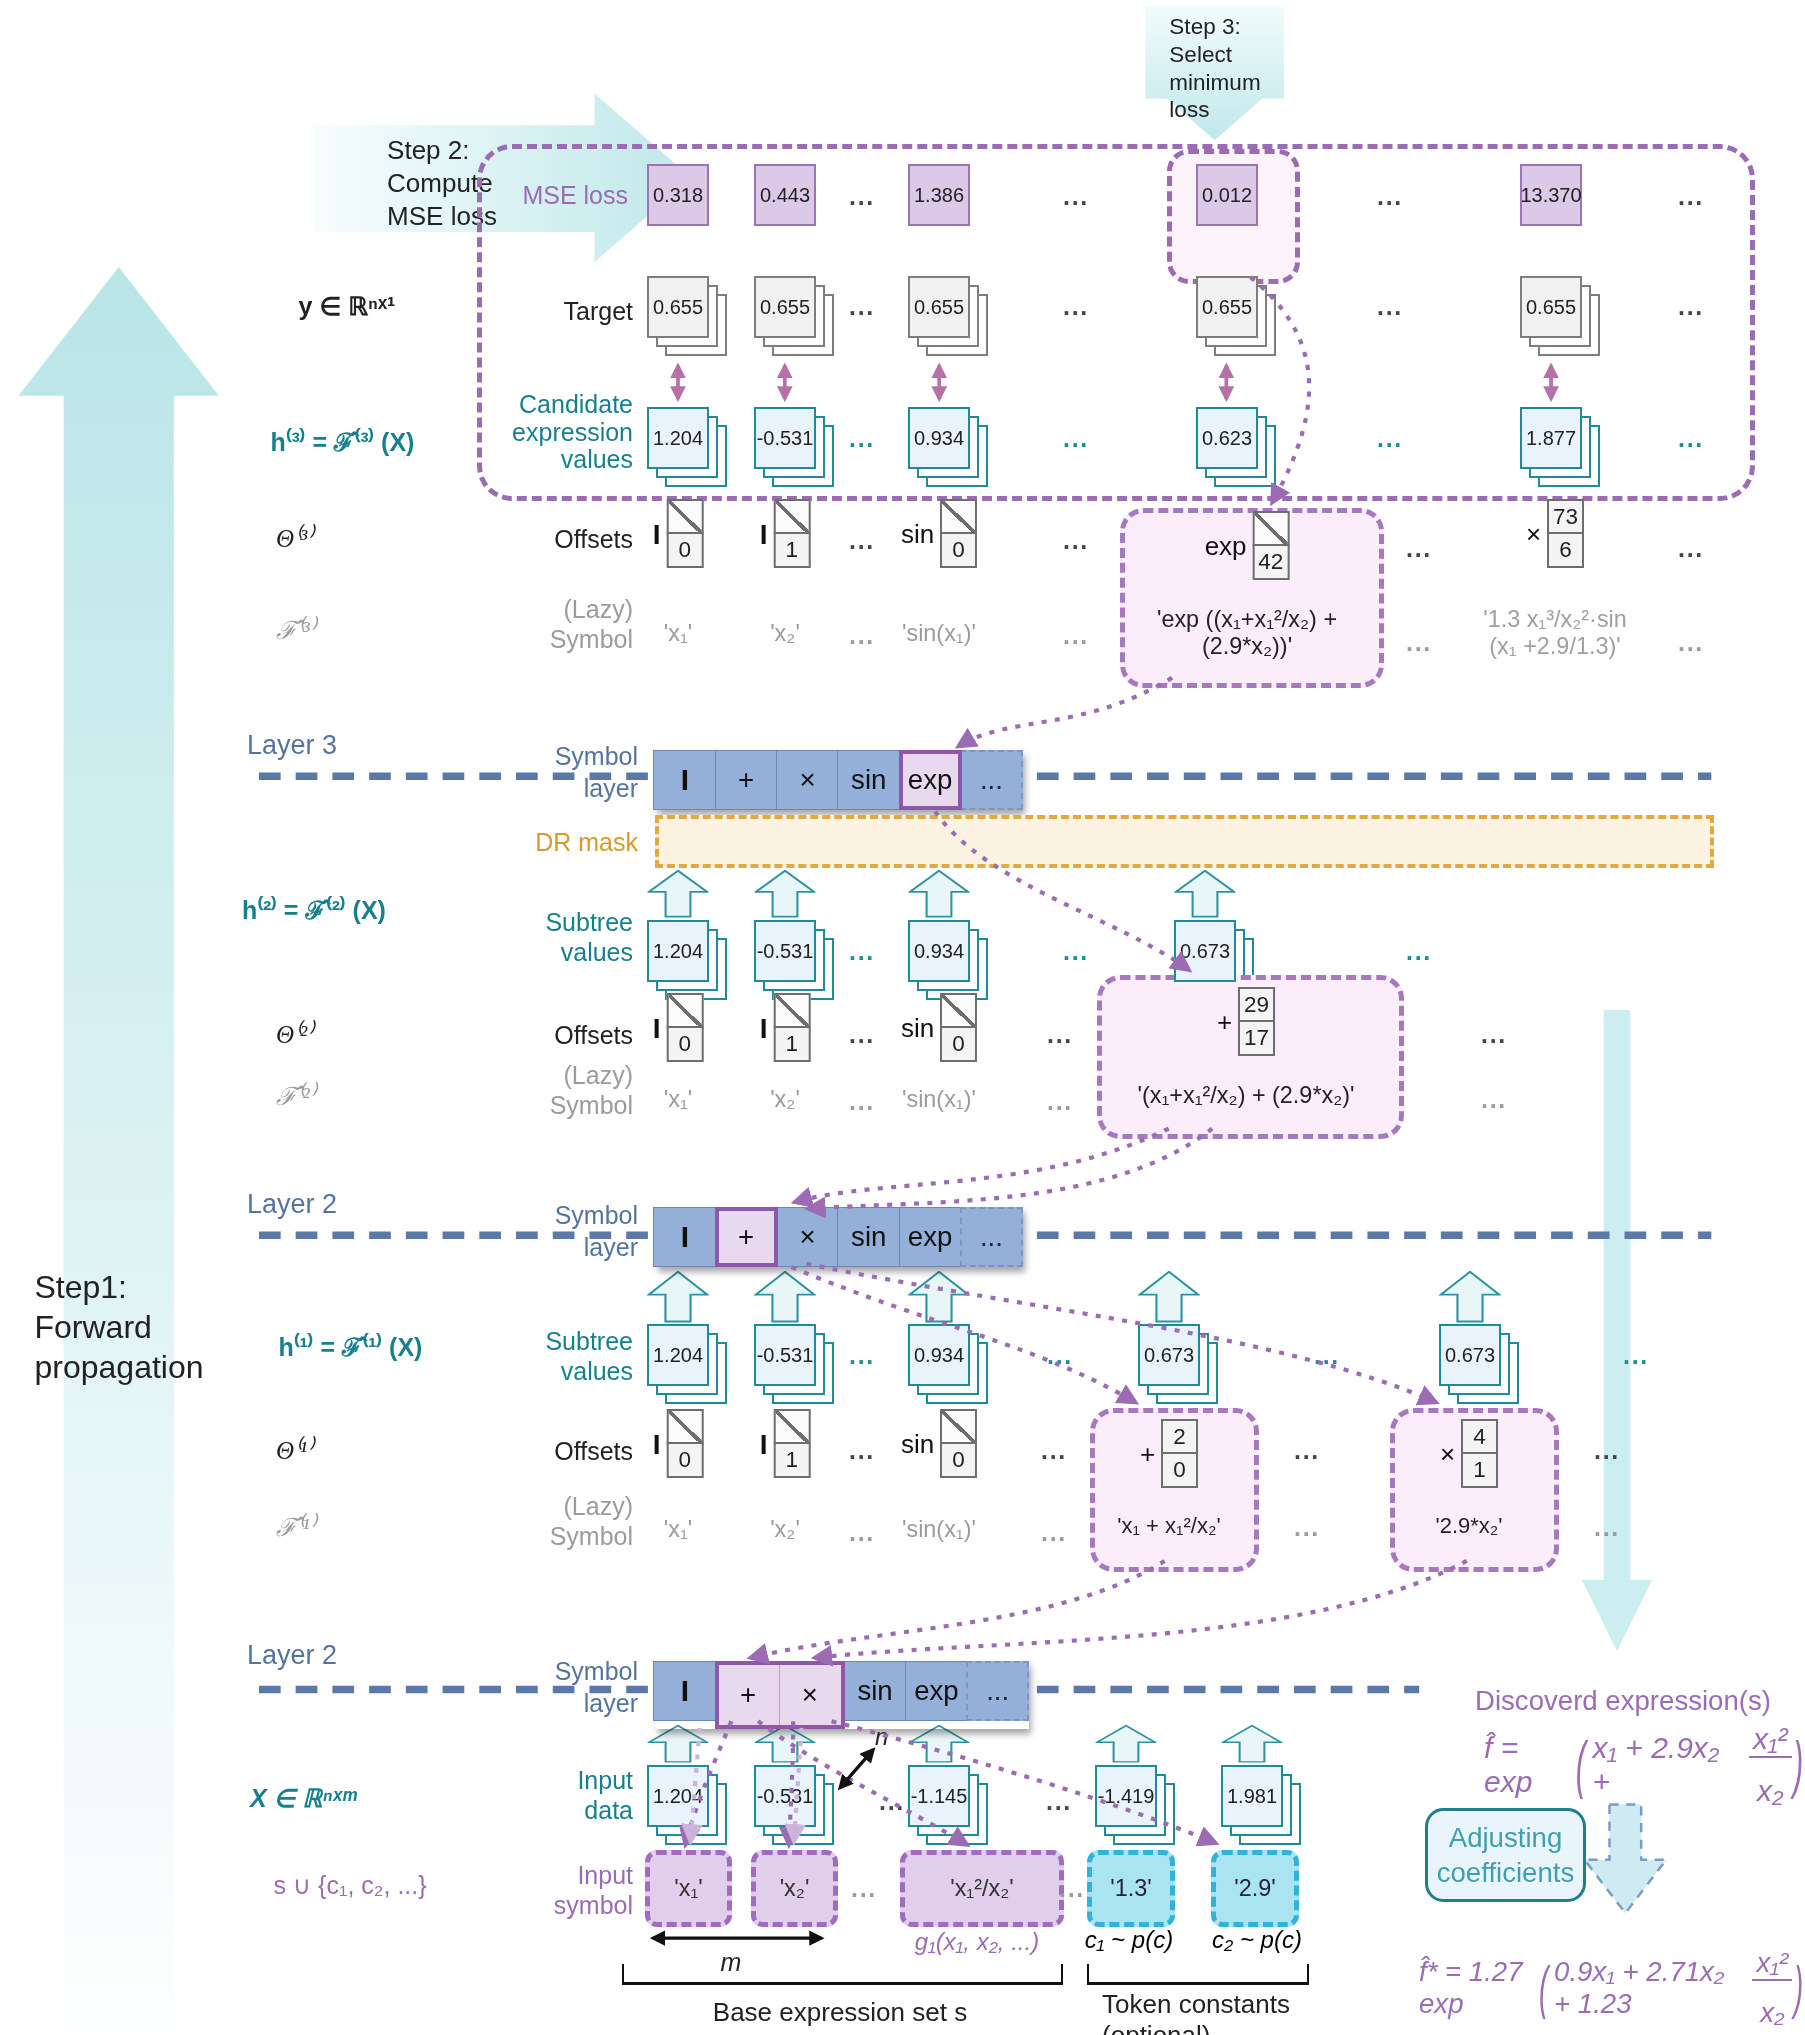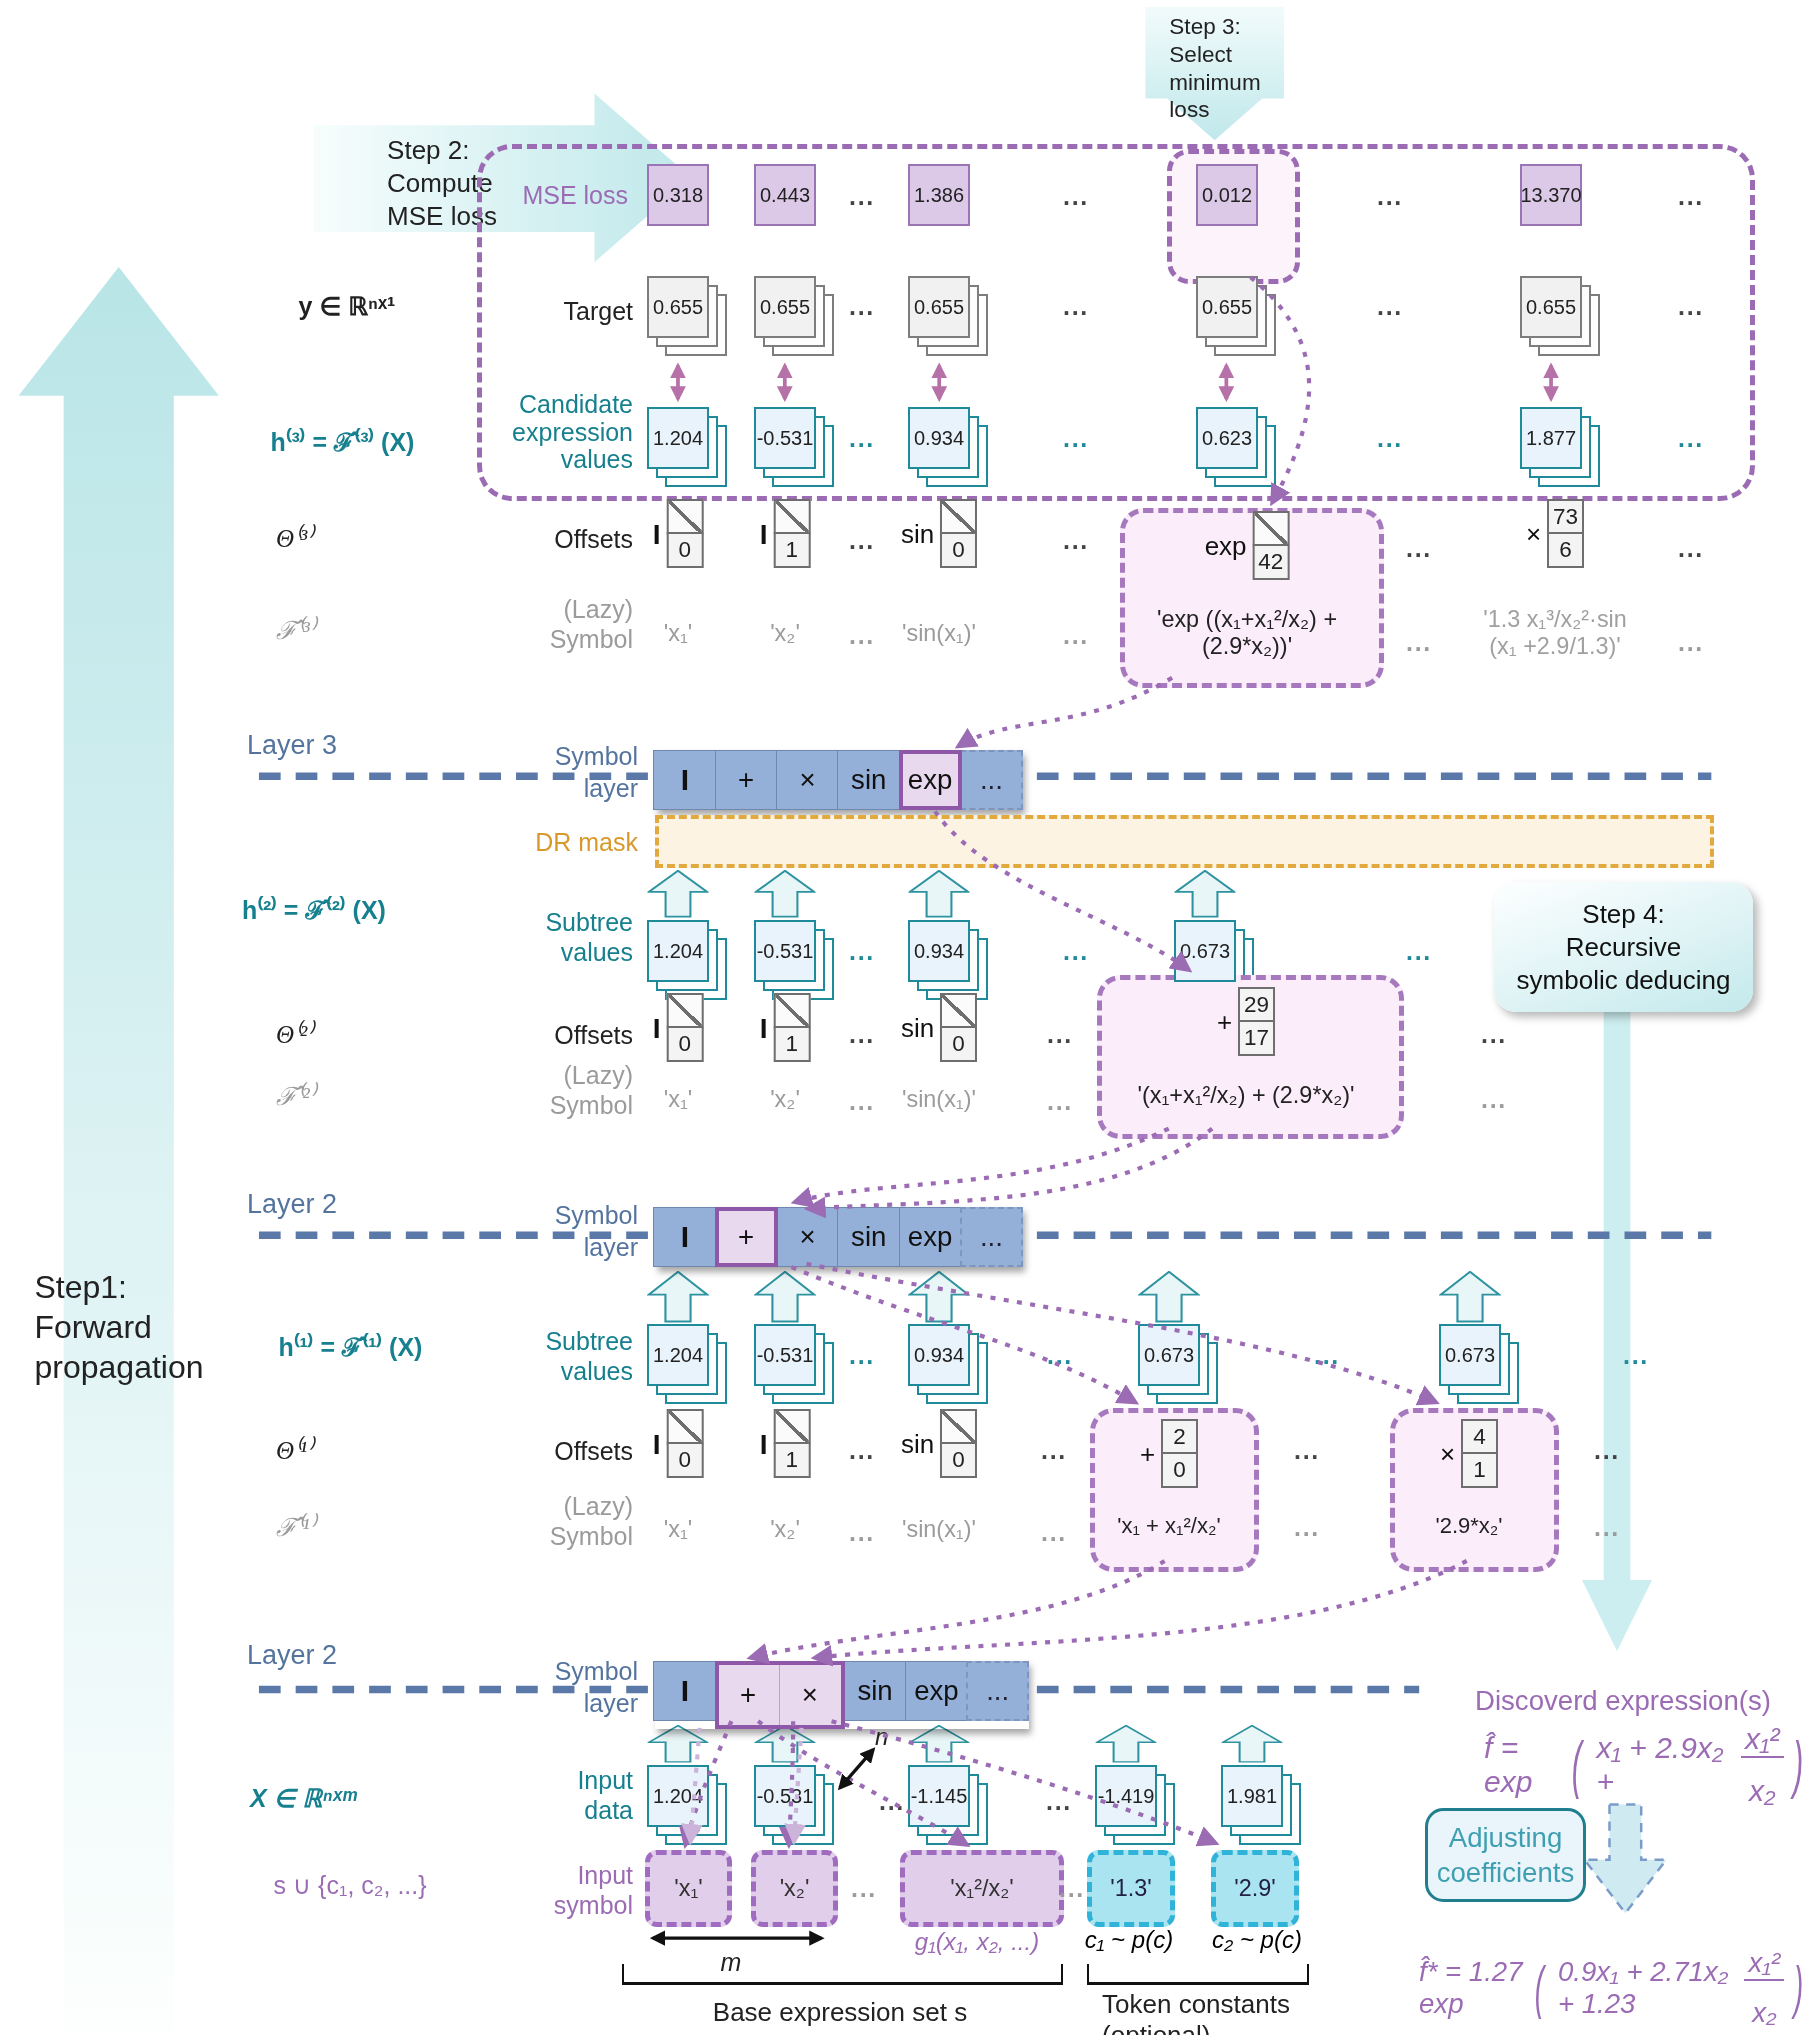--- a/index.html
+++ b/index.html
@@ -69,21 +69,21 @@
         box-shadow:4.2px 5px 8.3px rgba(0,0,0,.28);display:flex;flex-direction:column;align-items:center;
         justify-content:center;font-size:26px;line-height:33px;color:#111;}
   .adjbox{position:absolute;border:3.3px solid #1f7f8f;border-radius:18.4px;background:#eaf5fb;
         display:flex;flex-direction:column;align-items:center;justify-content:center;
         font-size:27.6px;line-height:35px;color:#3f9fb0;}
   
   .fr{display:inline-block;vertical-align:middle;text-align:center;}
   .fr .ft{display:block;border-bottom:2.5px solid currentColor;padding:0 4.2px;}
   .fr .fb{display:block;margin-top:16px;}
   .bigp{display:inline-block;transform:scaleY(2.1);font-weight:200;padding:0 1.7px;}
-  .formula{position:absolute;color:#9b6cb4;font-style:italic;font-size:30px;display:flex;align-items:center;gap:8px;}
+  .formula{position:absolute;color:#9b6cb4;font-style:italic;font-size:30px;display:flex;align-items:center;}
   .brk{position:absolute;border-left:2.5px solid #111;border-right:2.5px solid #111;border-bottom:3.3px solid #111;height:18.4px;}
   .expr{position:absolute;font-size:23.4px;color:#222;white-space:nowrap;transform:translateX(-50%);text-align:center;}
   .expr.gr{color:#a0a0a0;}
 </style>
 </head>
 <body>
 
 <div id="canvas">
 
 <svg class="layer" width="1805" height="2035" viewBox="0 0 2162 2438">
@@ -191,25 +191,20 @@
   <div>Step 2:</div>
       <div>Compute</div>
       <div>MSE loss</div>
 </div>
 <div class="lbl ctr" style="left:1215px;top:13.4px;font-size:22.5px;line-height:27.6px">
   <div>Step 3:</div>
       <div>Select</div>
       <div>minimum</div>
       <div>loss</div>
 </div>
-<div class="step4box" style="left:1494px;top:882px;width:259px;height:130px">
-  <div>Step 4:</div>
-      <div>Recursive</div>
-      <div>symbolic deducing</div>
-</div>
 
 <div class="dashbox" style="left:477px;top:144px;width:1268px;height:347px"></div>
 <div class="hlbox" style="left:1167px;top:149px;width:123px;height:125px"></div>
 
 <div class="lbl purple rt" style="left:478px;top:180px;width:150px">MSE loss</div>
 <div class="mbox" style="left:647px;top:164px">
       <span>0.318</span>
     </div>
 <div class="mbox" style="left:754px;top:164px">
       <span>0.443</span>

